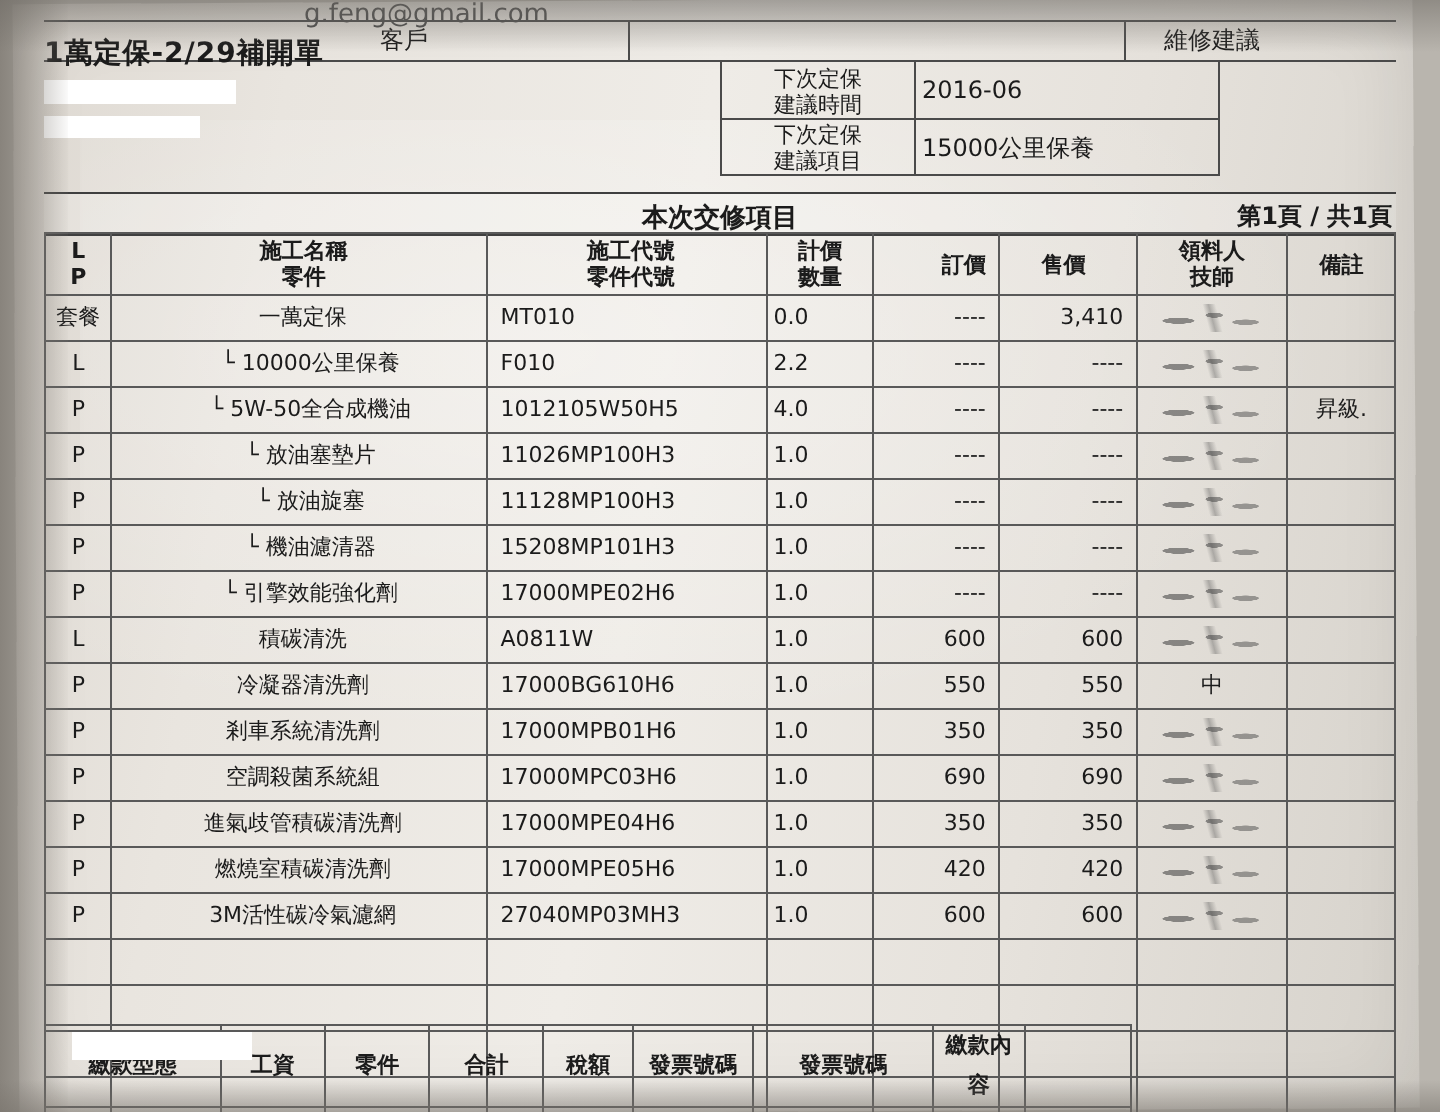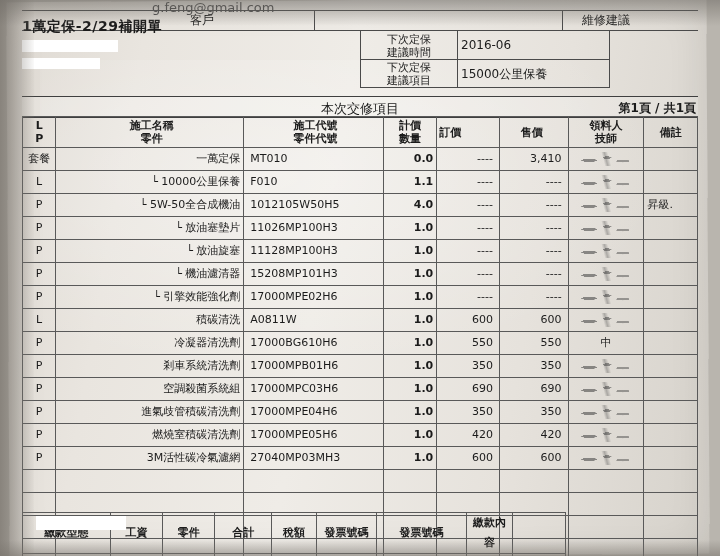--- a/index.html
+++ b/index.html
@@ -52,46 +52,46 @@
   .nextbox .r2{position:absolute;left:0;top:28px;width:248px;height:28px;}
   .nextbox .lab{position:absolute;left:6px;top:2px;width:84px;text-align:center;font-size:11px;line-height:13px;}
   .nextbox .val{position:absolute;left:100px;top:7px;font-size:12px;text-align:center;}
   .nextbox .sep{position:absolute;left:96px;top:0;width:1px;height:28px;background:#4a4a4a;}
 
   .band{
     position:absolute;left:0;top:96px;width:676px;height:20px;
     border-top:1px solid #3f3f3f;border-bottom:1px solid #3f3f3f;
     background:rgba(255,255,255,.18);
   }
-  .band .ctr{position:absolute;left:0;width:676px;text-align:center;top:3px;font-size:13px;font-weight:normal;}
+  .band .ctr{position:absolute;left:0;width:676px;text-align:center;top:3px;font-size:13px;font-weight:bold;}
   .band .pg{position:absolute;right:2px;top:3px;font-size:12px;font-weight:bold;}
 
   
   table.main{
     position:absolute;left:22px;top:116px;width:676px;
     border-collapse:collapse;font-size:11px;
   }
   table.main th,table.main td{
     border:1px solid #595959;
     padding:0 3px;height:22px;line-height:22px;
     background:transparent;
     white-space:nowrap;overflow:hidden;
   }
   table.main thead th{
     height:28px;line-height:13px;font-weight:bold;font-size:11px;text-align:center;
     padding:1px 2px;
   }
   .c-lp{width:26px;text-align:center;}
-  .c-name{width:168px;text-align:right;padding-left:6px !important;}
+  .c-name{width:168px;text-align:center;padding-left:6px !important;}
   .c-code{width:128px;text-align:left;padding-left:6px !important;margin-left:48px;}
-  .c-qty{width:46px;text-align:right;font-weight:bold;}
+  .c-qty{width:46px;text-align:left;}
   .c-list{width:52px;text-align:right;padding-right:6px !important;}
   .c-sell{width:58px;text-align:right;padding-right:6px !important;}
   .c-tech{width:68px;text-align:center;}
-  .c-note{width:46px;text-align:left;}
+  .c-note{width:46px;text-align:center;}
   tr.empty td{height:22px;}
   .sub{padding-left:14px !important;}
 
   
   .scrib{
     display:inline-block;width:56px;height:14px;
     background:
       radial-gradient(ellipse at 20% 60%,rgba(60,60,60,.55) 0 12%,rgba(0,0,0,0) 13%),
       radial-gradient(ellipse at 52% 40%,rgba(60,60,60,.5) 0 10%,rgba(0,0,0,0) 11%),
       radial-gradient(ellipse at 80% 65%,rgba(60,60,60,.45) 0 10%,rgba(0,0,0,0) 11%),
@@ -162,42 +162,42 @@
   </div>
 </div>
 
 <table class="main">
   <thead>
     <tr>
       <th class="c-lp">L<br>P</th>
       <th class="c-name" style="text-align:center">施工名稱<br>零件</th>
       <th class="c-code" style="text-align:center">施工代號<br>零件代號</th>
       <th class="c-qty">計價<br>數量</th>
-      <th class="c-list" style="text-align:left">訂價</th>
+      <th class="c-list" style="text-align:right">訂價</th>
       <th class="c-sell" style="text-align:center">售價</th>
       <th class="c-tech">領料人<br>技師</th>
       <th class="c-note">備註</th>
     </tr>
   </thead>
   <tbody id="rows-body">
       <tr>
         <td class="c-lp">套餐</td>
         <td class="c-name">一萬定保</td>
         <td class="c-code">MT010</td>
         <td class="c-qty">0.0</td>
         <td class="c-list">----</td>
         <td class="c-sell">3,410</td>
         <td class="c-tech"><span class="scrib"></span></td>
         <td class="c-note"></td>
       </tr>
       <tr>
         <td class="c-lp">L</td>
         <td class="c-name sub">└ 10000公里保養</td>
         <td class="c-code">F010</td>
-        <td class="c-qty">1.1</td>
+        <td class="c-qty">2.2</td>
         <td class="c-list">----</td>
         <td class="c-sell">----</td>
         <td class="c-tech"><span class="scrib"></span></td>
         <td class="c-note"></td>
       </tr>
       <tr>
         <td class="c-lp">P</td>
         <td class="c-name sub">└ 5W-50全合成機油</td>
         <td class="c-code">1012105W50H5</td>
         <td class="c-qty">4.0</td>

